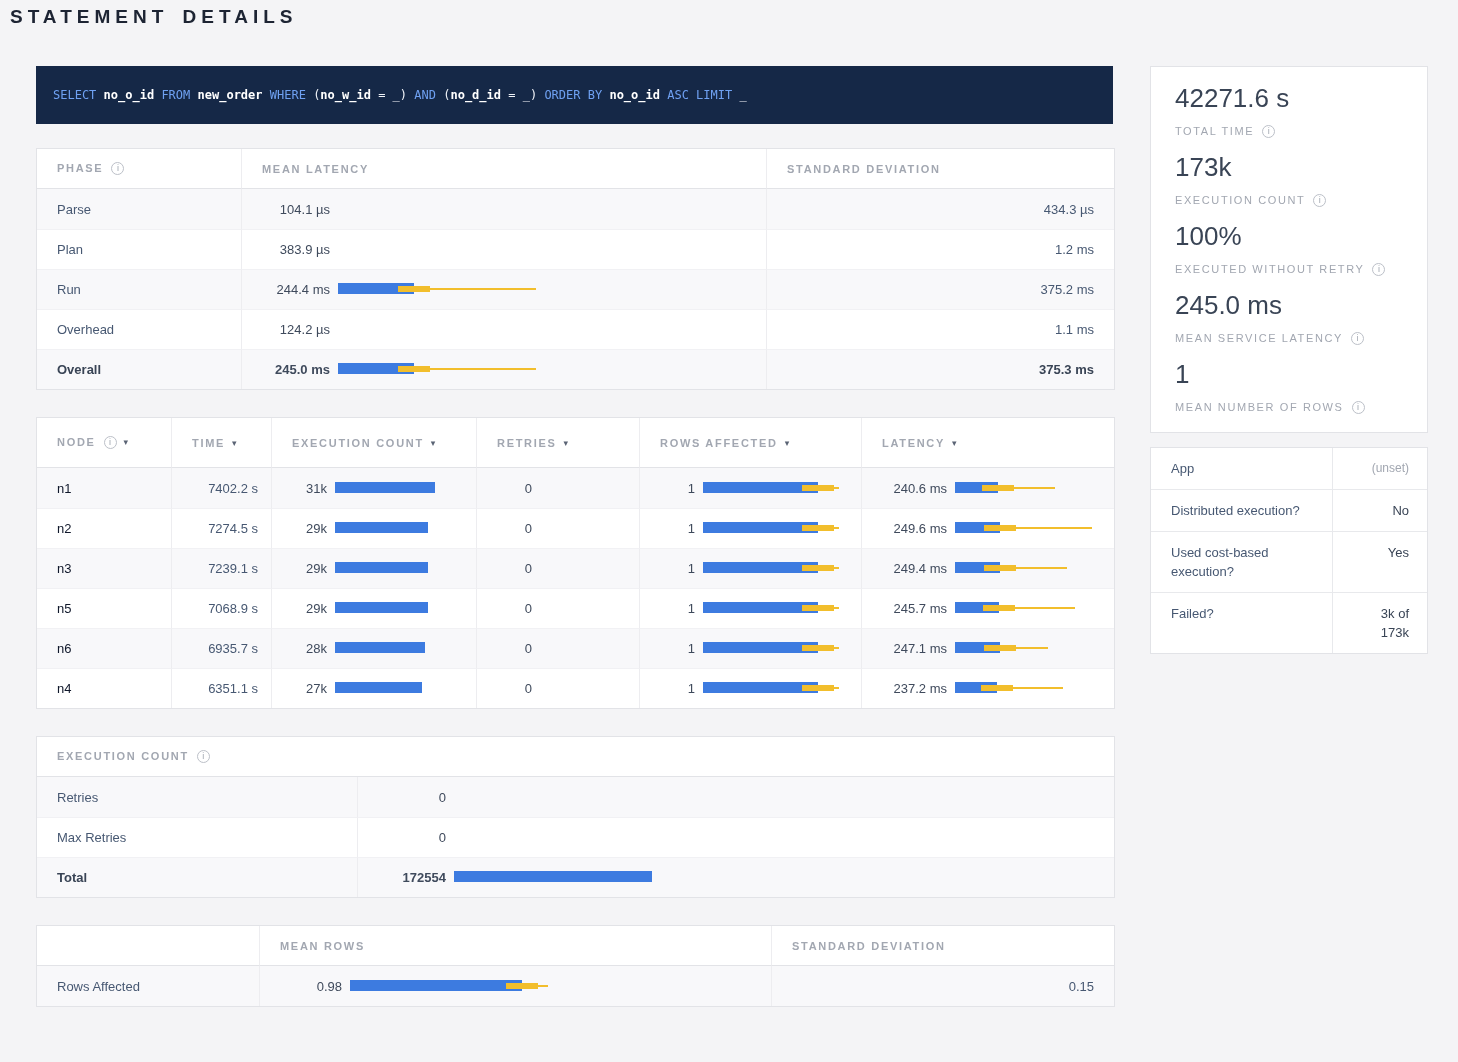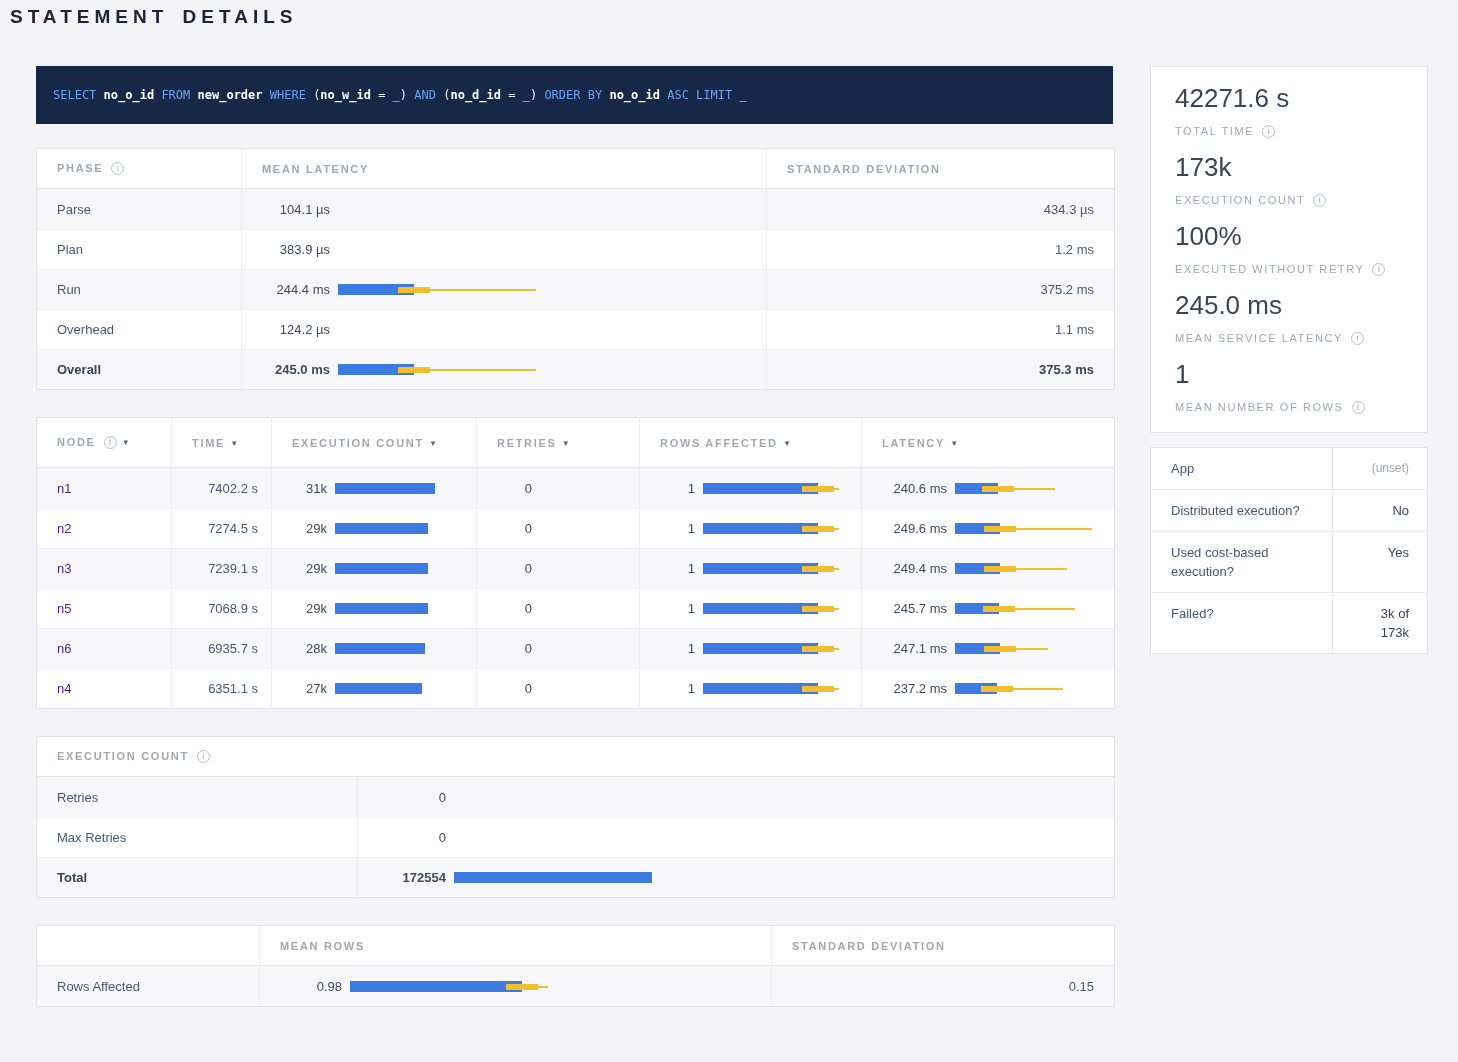--- a/index.html
+++ b/index.html
@@ -17,31 +17,31 @@
 table.tbl{width:1077px;border-collapse:separate;border-spacing:0;background:#fff;border:1px solid #e2e3e7;table-layout:fixed;margin-bottom:27px}
 .tbl th{height:40px;font-size:11px;font-weight:700;letter-spacing:1.7px;color:#a2a7b1;text-align:left;padding:0 0 0 20px;border-bottom:1px solid #e2e3e7;background:#fff;white-space:nowrap}
 .tbl th + th,.tbl td + td{border-left:1px solid #ededf0}
 .tbl td{height:40px;font-size:13px;color:#475872;border-top:1px solid #f1f1f4;background:#fff}
 .tbl tbody tr:first-child td{border-top:none}
 .tbl tbody tr:nth-child(odd) td{background:#f8f8fa}
 .node-tbl th{height:50px}
 .cell-label{padding-left:20px}
 .cell-right{text-align:right;padding-right:20px;color:#3f4a5c}
 .pr12{padding-right:13px}
-.flexcell{display:flex;align-items:center}
+.flexcell{display:flex;}
 .num{text-align:right;color:#3f4a5c;flex:none}
 .w88{width:88px}.w55{width:55px}.w85{width:85px}.w82{width:82px}
 .barbox{flex:1;height:13px;position:relative;margin-left:8px;overflow:hidden}
 .barbox i{display:block;position:absolute}
 .yline{left:0;top:6px;height:2px;background:#f2be2c}
 .bbar{left:0;top:1px;height:11px;background:#3d7be0}
 .ythick{top:4px;height:6px;width:32px;background:#f2be2c}
 .emph td{font-weight:700;color:#394455}
 .emph .num{font-weight:700}
-.node-link{color:#4c1d95;text-decoration:none;cursor:pointer}
+.node-link{color:#0f172a;text-decoration:none;cursor:pointer}
 .info-icon{display:inline-flex;align-items:center;justify-content:center;width:13px;height:13px;border:1px solid #bcc0c8;border-radius:50%;font-size:9px;line-height:1;color:#a2a7b1;margin-left:8px;vertical-align:middle;font-style:normal;letter-spacing:0;font-weight:400;cursor:default;flex:none}
 .sort-icon{font-size:9px;color:#5a6374;margin-left:7px;letter-spacing:0;vertical-align:1px}
 .stats-card{background:#fff;border:1px solid #e2e3e7;padding:16px 20px 4px 24px;margin-bottom:14px}
 .stat{height:69px}
 .stat-value{font-size:26px;line-height:30px;color:#394455}
 .stat-label{margin-top:12px;font-size:11px;letter-spacing:1.6px;color:#a2a7b1;display:flex;align-items:flex-start;white-space:nowrap}
 .details-card{background:#fff;border:1px solid #e2e3e7}
 .drow{display:flex}
 .drow + .drow{border-top:1px solid #e8e9ec}
 .dlabel{width:182px;flex:none;padding:11px 16px 11px 20px;border-right:1px solid #e8e9ec;font-size:13px;line-height:19px;color:#475872}

